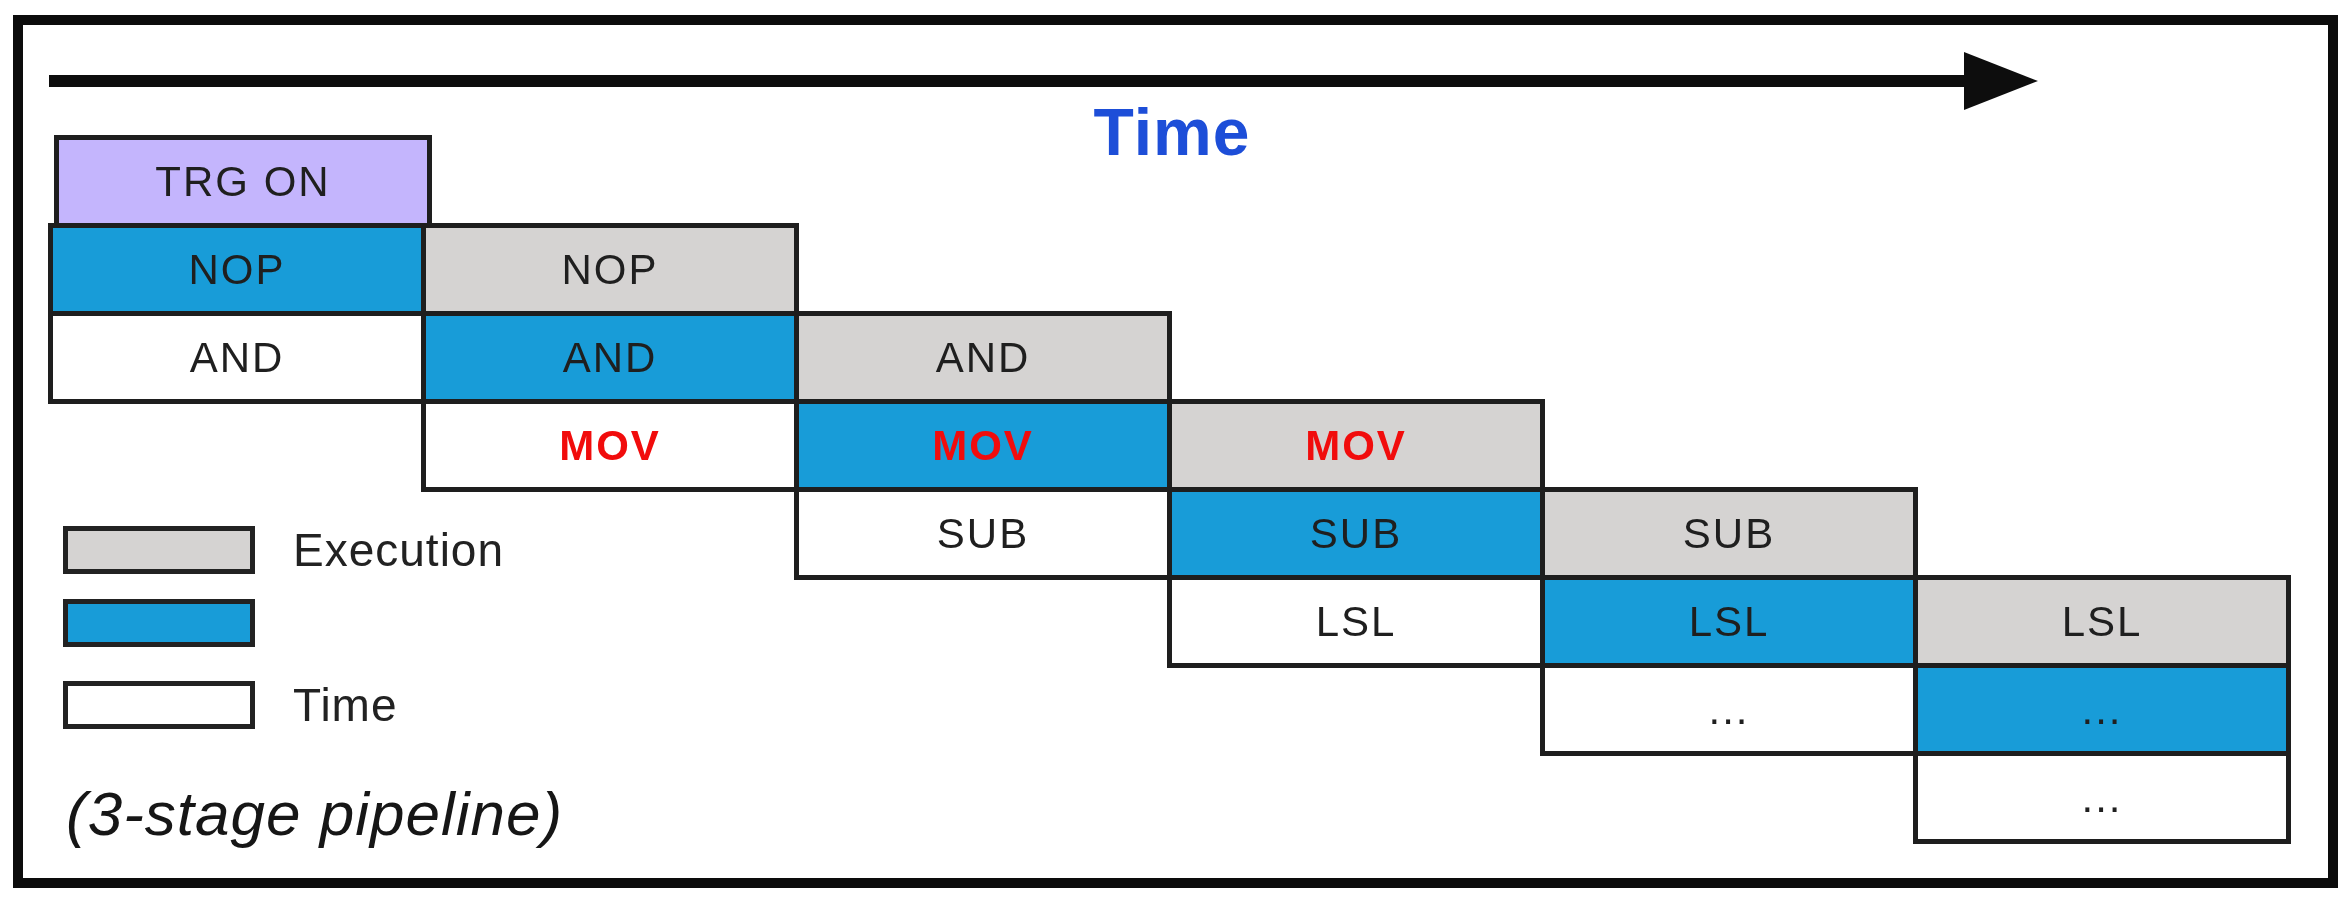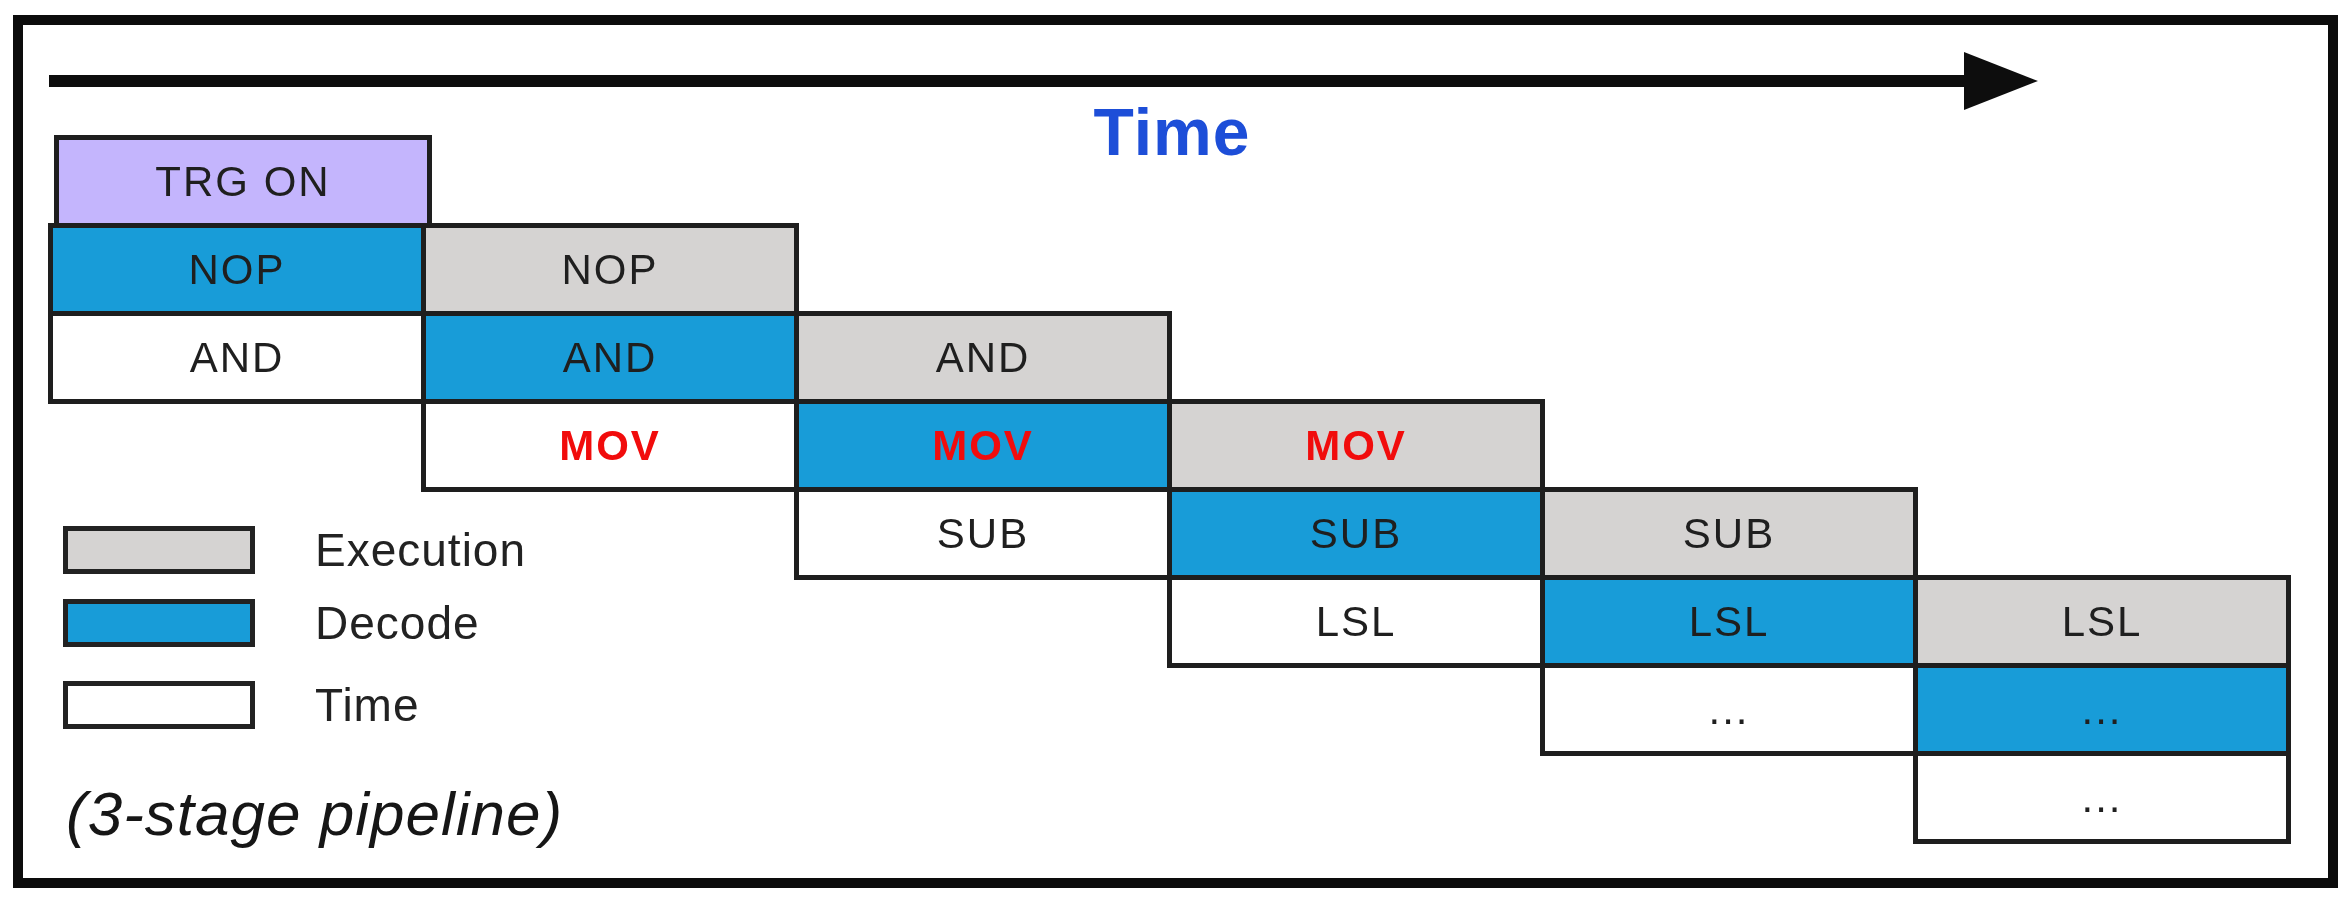--- a/index.html
+++ b/index.html
@@ -39,21 +39,21 @@
   .legend-item{
     position:absolute;left:63px;height:48px;
     display:flex;align-items:center;
   }
   .swatch{
     display:inline-block;box-sizing:border-box;
     width:192px;height:48px;border:5px solid #222222;
     flex:0 0 auto;
   }
   .legend-label{
-    margin-left:60px;font-size:46px;color:#222222;letter-spacing:1px;
+    margin-left:38px;font-size:46px;color:#222222;letter-spacing:1px;
   }
   .note{
     position:absolute;left:66px;top:778px;
     font-size:62px;color:#161616;letter-spacing:1px;white-space:nowrap;font-style:italic;
   }
 </style>
 </head>
 <body>
 
 <div class="frame"></div>
@@ -84,21 +84,20 @@
     <div class="cell" style="left: 1913px; top: 751px; width: 378px; height: 93px; background: rgb(255, 255, 255); color: rgb(31, 31, 31);">...</div>
   </div>
 
 <div>
   <div class="legend-item" style="top:526px">
     <span class="swatch" style="background: rgb(213, 211, 210);"></span>
     <span class="legend-label">Execution</span>
   </div>
   <div class="legend-item" style="top:599px">
     <span class="swatch" style="background: rgb(24, 156, 216);"></span>
-    <span class="legend-label">Decode</span>
   </div>
   <div class="legend-item" style="top:681px">
     <span class="swatch" style="background: rgb(255, 255, 255);"></span>
     <span class="legend-label">Time</span>
   </div>
 </div>
 
 <div class="note">(3-stage pipeline)</div>
 
 </body></html>

